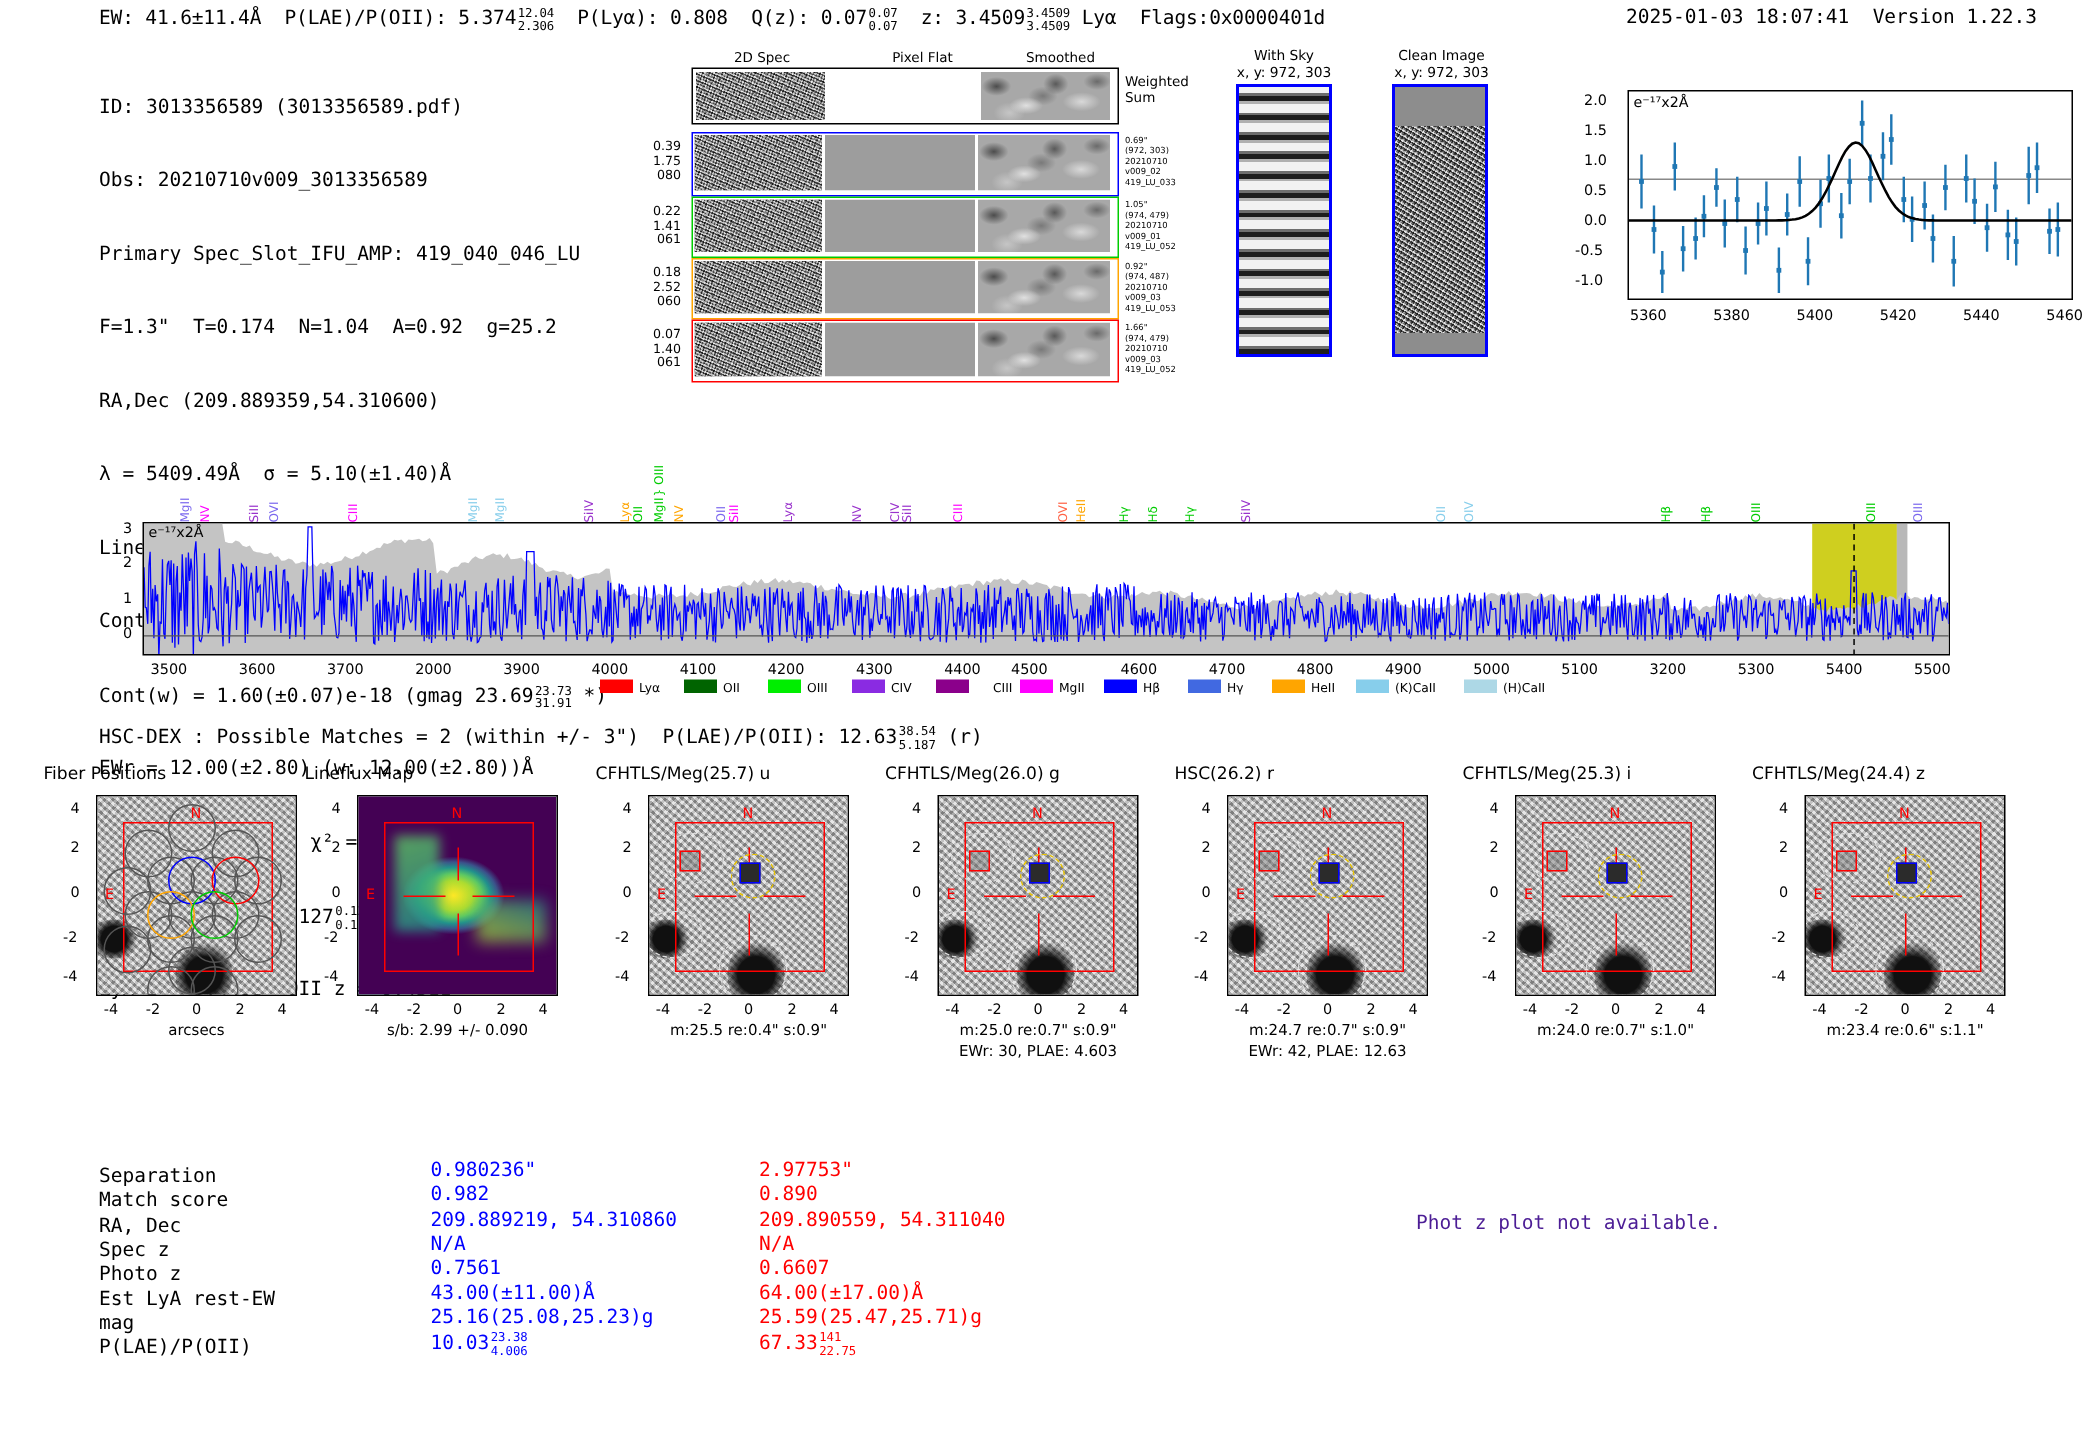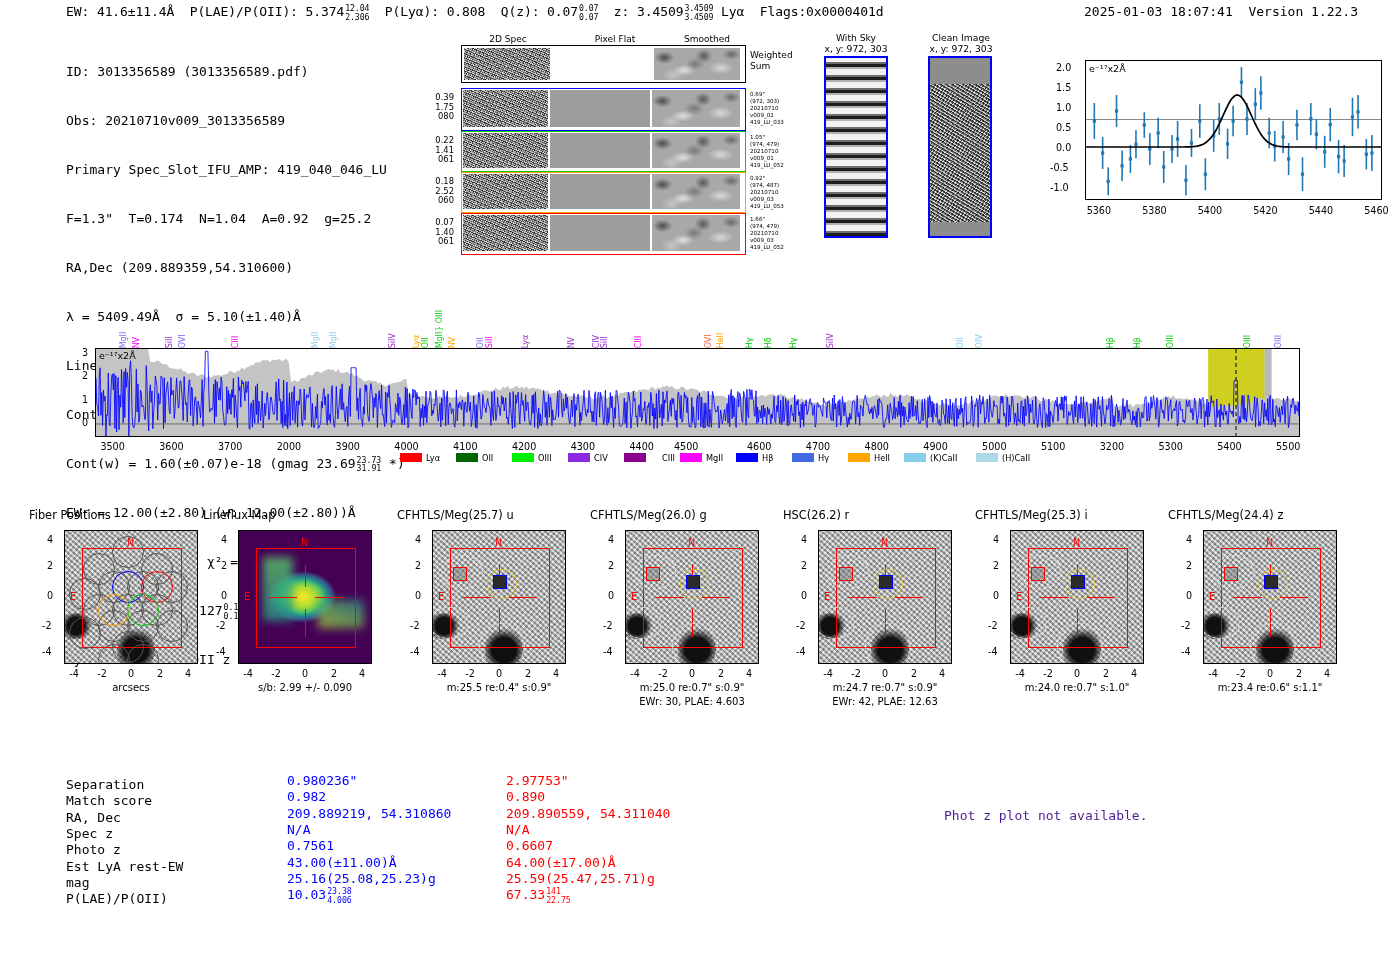--- a/index.html
+++ b/index.html
@@ -493,20 +493,21 @@
         <div class="legend-item" style="left: 818px; top: 188px;">Hγ</div>
         <div class="legend-sw" style="left: 848px; top: 188px; background: rgb(255, 165, 0);"></div>
         <div class="legend-item" style="left: 874px; top: 188px;">HeII</div>
         <div class="legend-sw" style="left: 904px; top: 188px; background: rgb(135, 206, 235);"></div>
         <div class="legend-item" style="left: 930px; top: 188px;">(K)CaII</div>
         <div class="legend-sw" style="left: 976px; top: 188px; background: rgb(173, 216, 230);"></div>
         <div class="legend-item" style="left: 1002px; top: 188px;">(H)CaII</div>
       </div>
   </div>
 
+  <div id="hscdex" class="mono"><span>HSC-DEX : Possible Matches = 2 (within +/- 3")  P(LAE)/P(OII): 12.63</span><span class="frac"><span>38.54</span><span>5.187</span></span> <span>(r)</span></div>
 
   <div id="panelrow">
       <div class="panel-title" style="left: 29px; top: 508px; width: 204px;">Fiber Positions</div>
       <div style="position: absolute; left: 64px; top: 530px; width: 134px; height: 134px; border: 1px solid rgb(0, 0, 0); overflow: hidden; background: rgb(207, 207, 207);">
         <div class="sky-bg"></div>
         <div class="blob-soft" style="left: -6px; top: 82px; width: 34px; height: 26px;"></div>
         <div class="blob-soft" style="left: 52px; top: 95px; width: 38px; height: 48px;"></div>
         <div class="redbox" style="left: 17px; top: 17px; width: 100px; height: 100px;"></div>
         <div class="redtxt" style="left: 62px; top: 6px;">N</div>
         <div class="redtxt" style="left: 5px; top: 60px;">E</div>

